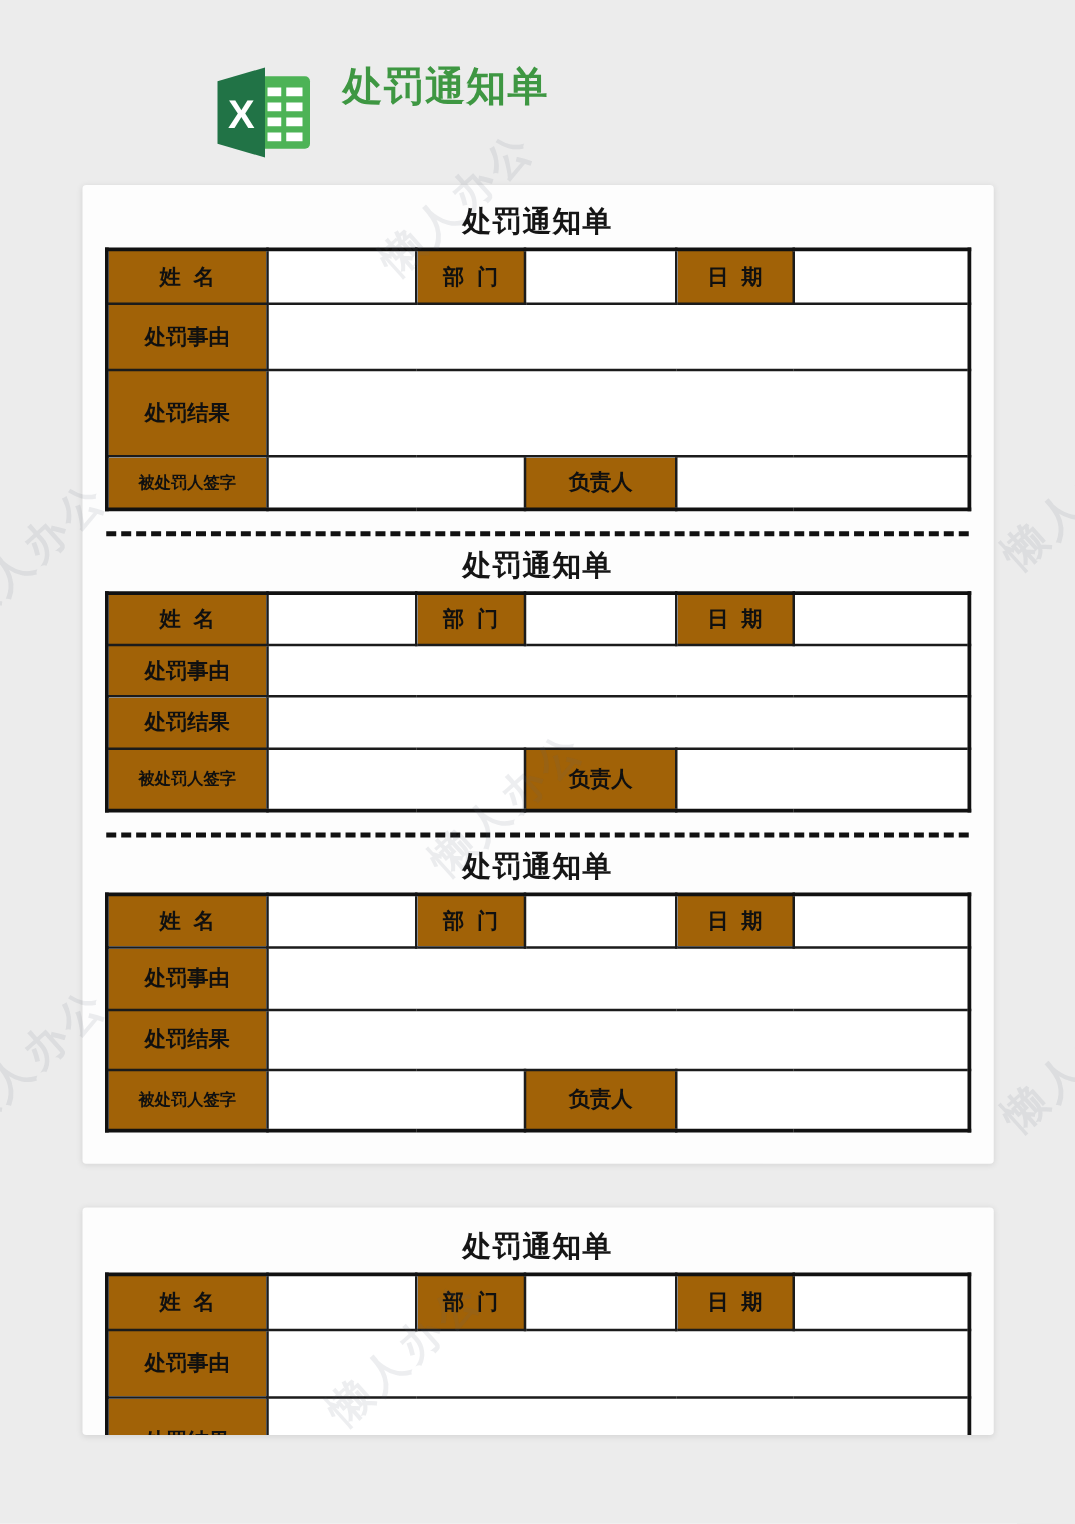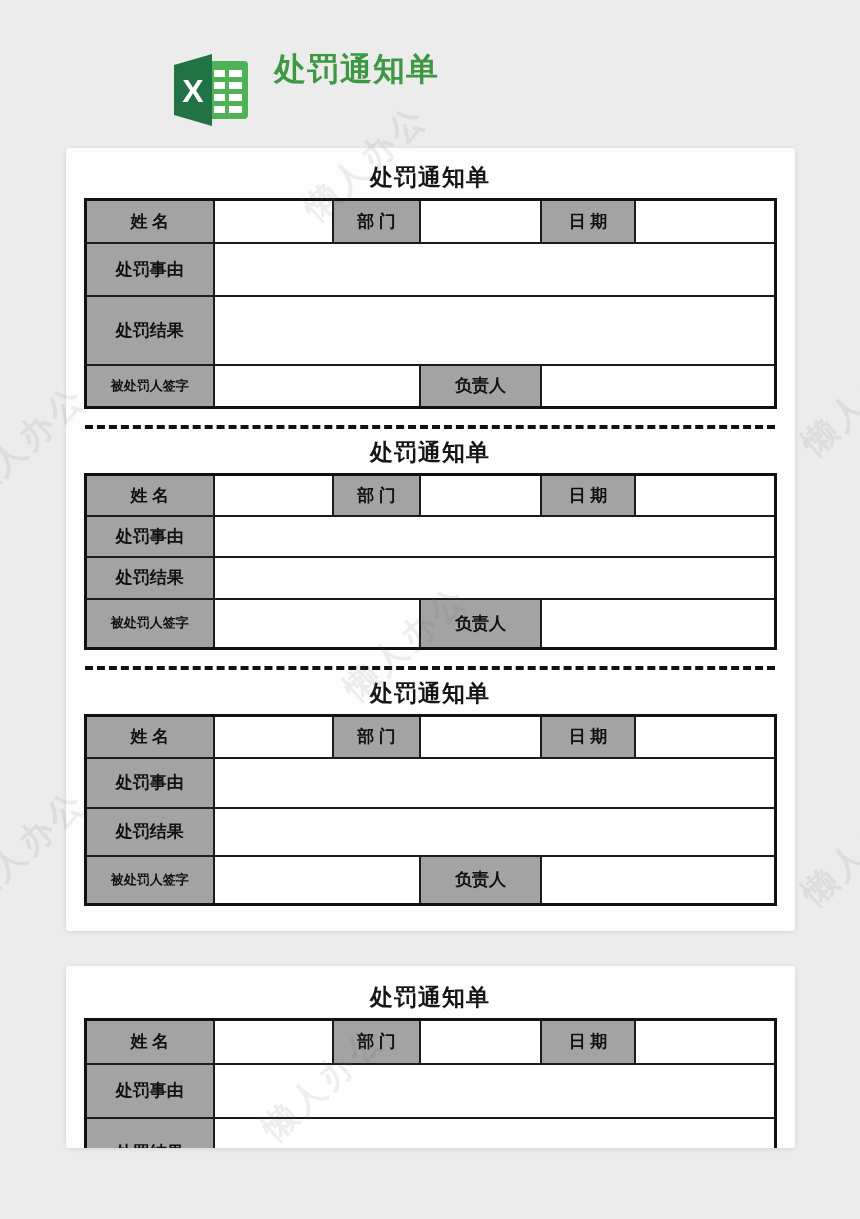--- a/index.html
+++ b/index.html
@@ -54,21 +54,21 @@
     border:3px solid #111;
   }
   table.form-table td {
     border:2px solid #1b1b1b;
     font-size:17px;
     font-weight:bold;
     text-align:center;
     vertical-align:middle;
     overflow:hidden;
   }
-  td.lbl { background:#a3a3a3; color:#101010; }
+  td.lbl { background:#a16207; color:#101010;font-family:Liberation Mono, monospace; }
   td.lbl.small { font-size:13px; }
   td.val { background:#ffffff; }
 
   
   .form1 .r1{height:43px} .form1 .r2{height:53px} .form1 .r3{height:69px} .form1 .r4{height:43px}
   .form2 .r1{height:41px} .form2 .r2{height:41px} .form2 .r3{height:42px} .form2 .r4{height:50px}
   .form3 .r1{height:42px} .form3 .r2{height:50px} .form3 .r3{height:48px} .form3 .r4{height:49px}
   .form4 .r1{height:44px} .form4 .r2{height:54px} .form4 .r3{height:70px}
 
   .divider {

